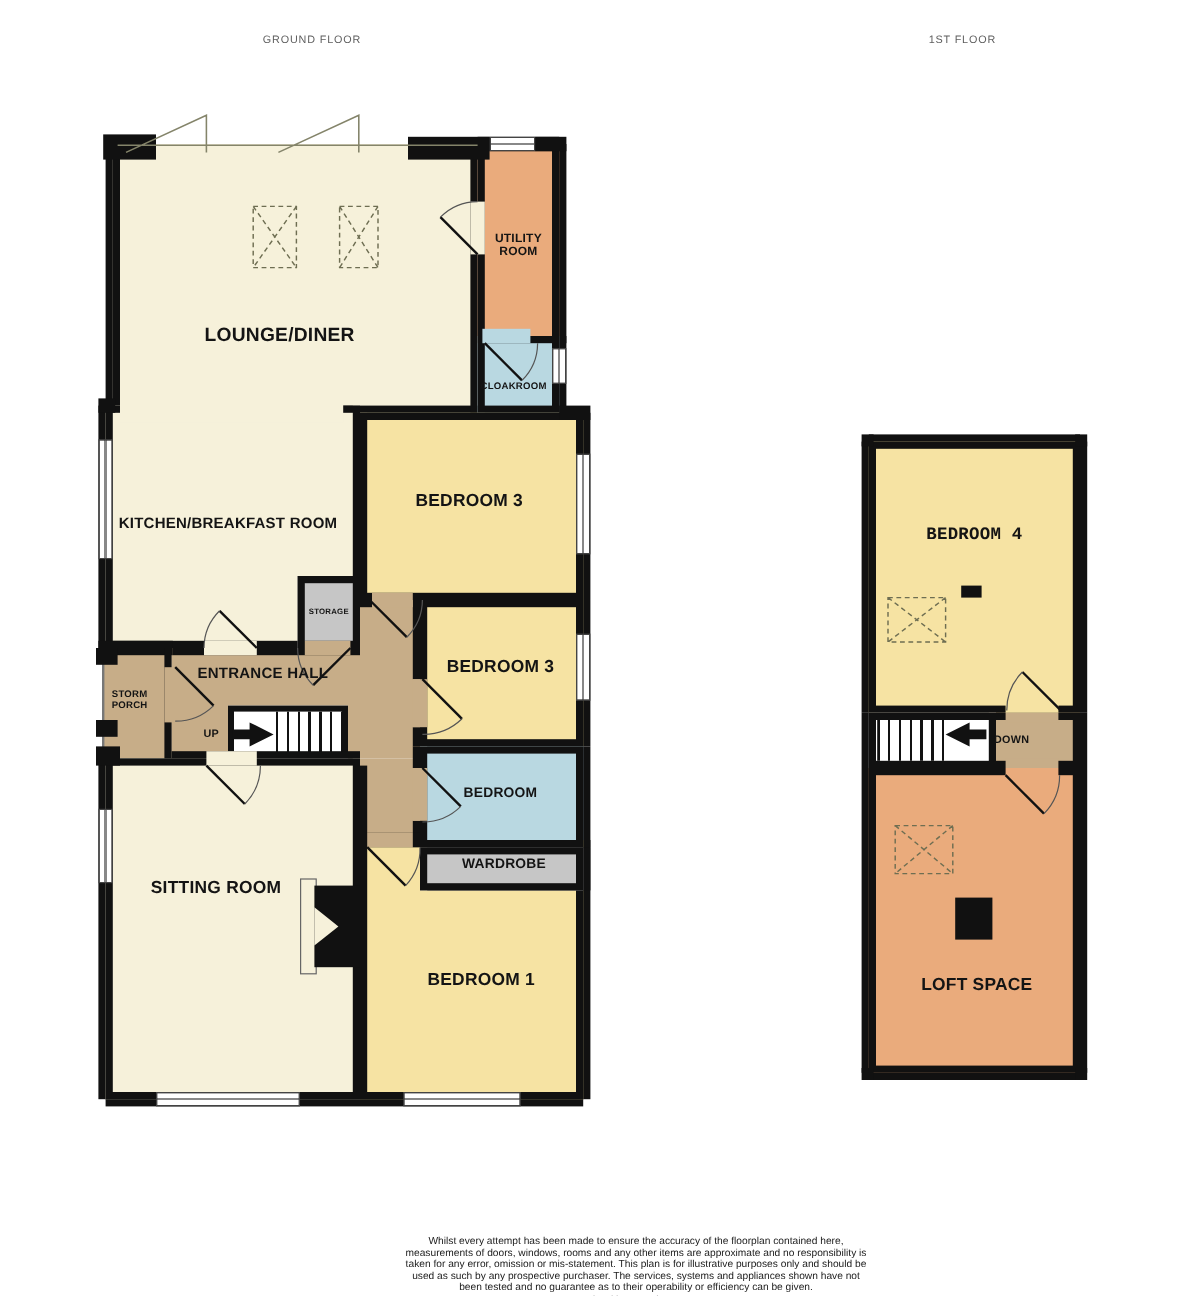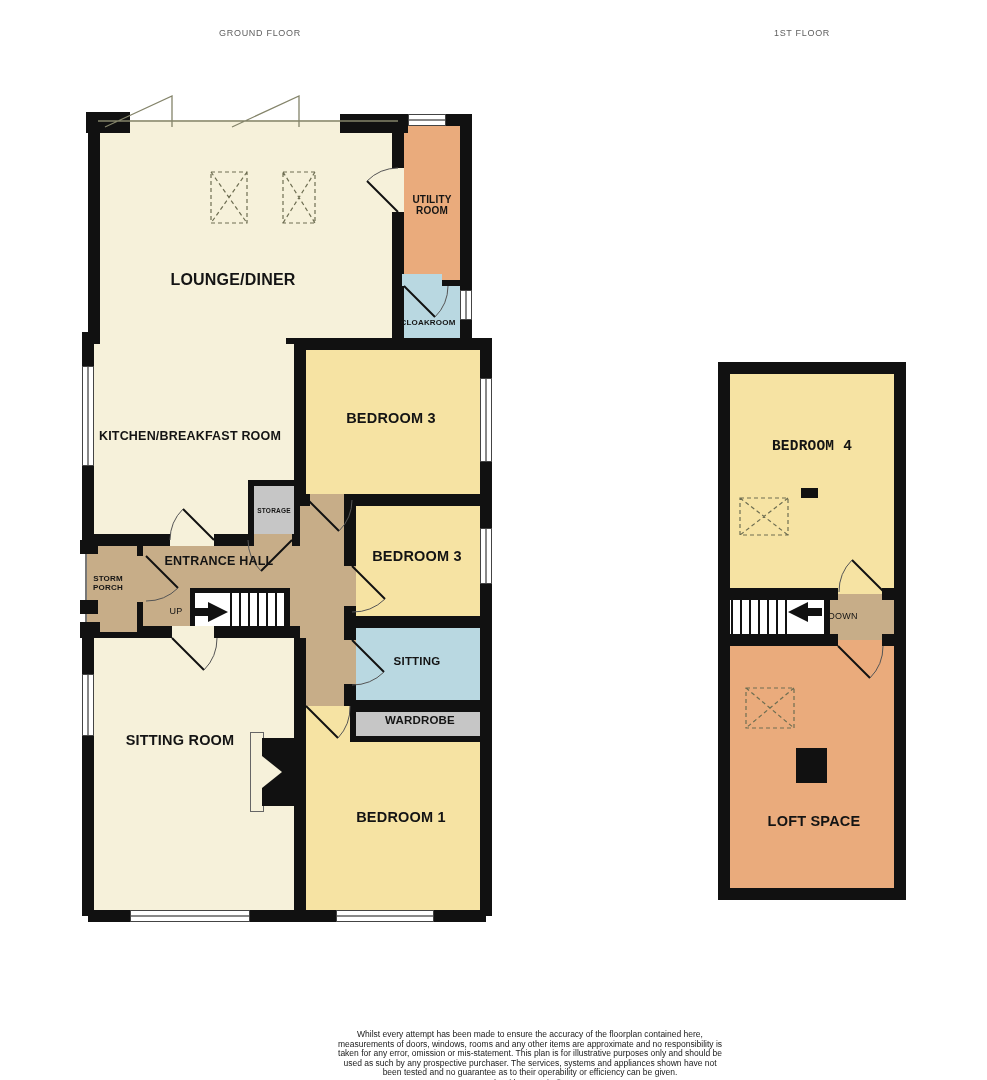--- a/index.html
+++ b/index.html
@@ -10,21 +10,21 @@
   .wall{position:absolute;background:#111;z-index:30;}
   .patch{position:absolute;z-index:31;}            
   .win{position:absolute;z-index:32;border:1px solid #444;box-sizing:border-box;}
   .win-h{background:linear-gradient(to bottom,#fff 0 4px,#888 4px 6px,#fff 6px 100%);}
   .win-v{background:linear-gradient(to right,#fff 0 4px,#888 4px 6px,#fff 6px 100%);}
   .stairs{position:absolute;background:#fff;border:5px solid #111;box-sizing:border-box;z-index:25;}
   .treads{position:absolute;z-index:26;background:repeating-linear-gradient(to right,#111 0 2px,transparent 2px 9px);}
   .lbl{position:absolute;transform:translate(-50%,-50%);font-weight:700;color:#141414;
        text-align:center;letter-spacing:.2px;white-space:nowrap;z-index:50;}
   .lbl.wrap{white-space:normal;line-height:1.12;}
-  .lbl.thin{font-weight:400;}
+  .lbl.thin{font-weight:700;}
   .floor-title{position:absolute;transform:translate(-50%,-50%);font-size:9px;color:#5e5e5e;
        letter-spacing:.7px;white-space:nowrap;z-index:50;}
   #decor{position:absolute;left:0;top:0;z-index:40;pointer-events:none;}
   .fp-outline{position:absolute;background:#f6f1da;border:1px solid #666;box-sizing:border-box;z-index:33;}
   .fp-black{position:absolute;background:#111;z-index:34;}
   .fp-notch{position:absolute;width:0;height:0;border-top:16px solid transparent;
        border-bottom:16px solid transparent;border-left:20px solid #f6f1da;z-index:35;}
   .blk{position:absolute;background:#111;z-index:28;}
   .disc{position:absolute;left:530px;top:1030px;transform:translateX(-50%);width:392px;
        font-size:8.5px;line-height:1.13;color:#1a1a1a;text-align:center;z-index:50;}
@@ -170,21 +170,21 @@
   <div class="lbl" style="left:233px;top:280px;font-size:16px;">LOUNGE/DINER</div>
   <div class="lbl wrap" style="left:432px;top:205px;font-size:10px;width:64px;margin-left:-0px;">UTILITY ROOM</div>
   <div class="lbl" style="left:428px;top:322px;font-size:8px;">CLOAKROOM</div>
   <div class="lbl" style="left:190px;top:436px;font-size:12.5px;">KITCHEN/BREAKFAST ROOM</div>
   <div class="lbl" style="left:391px;top:418px;font-size:14.5px;">BEDROOM 3</div>
   <div class="lbl" style="left:417px;top:556px;font-size:14.5px;">BEDROOM 3</div>
   <div class="lbl" style="left:274px;top:510px;font-size:6.5px;">STORAGE</div>
   <div class="lbl" style="left:219px;top:561px;font-size:12.5px;">ENTRANCE HALL</div>
   <div class="lbl wrap" style="left:108px;top:584px;font-size:8px;width:52px;">STORM PORCH</div>
   <div class="lbl thin" style="left:176px;top:611px;font-size:9px;">UP</div>
-  <div class="lbl" style="left:417px;top:661px;font-size:11.5px;">SITTING</div>
+  <div class="lbl" style="left:417px;top:661px;font-size:11.5px;">BEDROOM</div>
   <div class="lbl" style="left:420px;top:720px;font-size:11.5px;">WARDROBE</div>
   <div class="lbl" style="left:180px;top:740px;font-size:14.5px;">SITTING ROOM</div>
   <div class="lbl" style="left:401px;top:817px;font-size:14.5px;">BEDROOM 1</div>
   <div class="lbl" style="left:812px;top:446px;font-size:14.5px;font-family:Liberation Mono, monospace;">BEDROOM 4</div>
   <div class="lbl thin" style="left:843px;top:616px;font-size:9px;">DOWN</div>
   <div class="lbl" style="left:814px;top:821px;font-size:14.5px;">LOFT SPACE</div>
 
   <div class="disc">
     <p>Whilst every attempt has been made to ensure the accuracy of the floorplan contained here, measurements of doors, windows, rooms and any other items are approximate and no responsibility is taken for any error, omission or mis-statement. This plan is for illustrative purposes only and should be used as such by any prospective purchaser. The services, systems and appliances shown have not been tested and no guarantee as to their operability or efficiency can be given.</p>
     <p>Made with Metropix ©2025</p>

